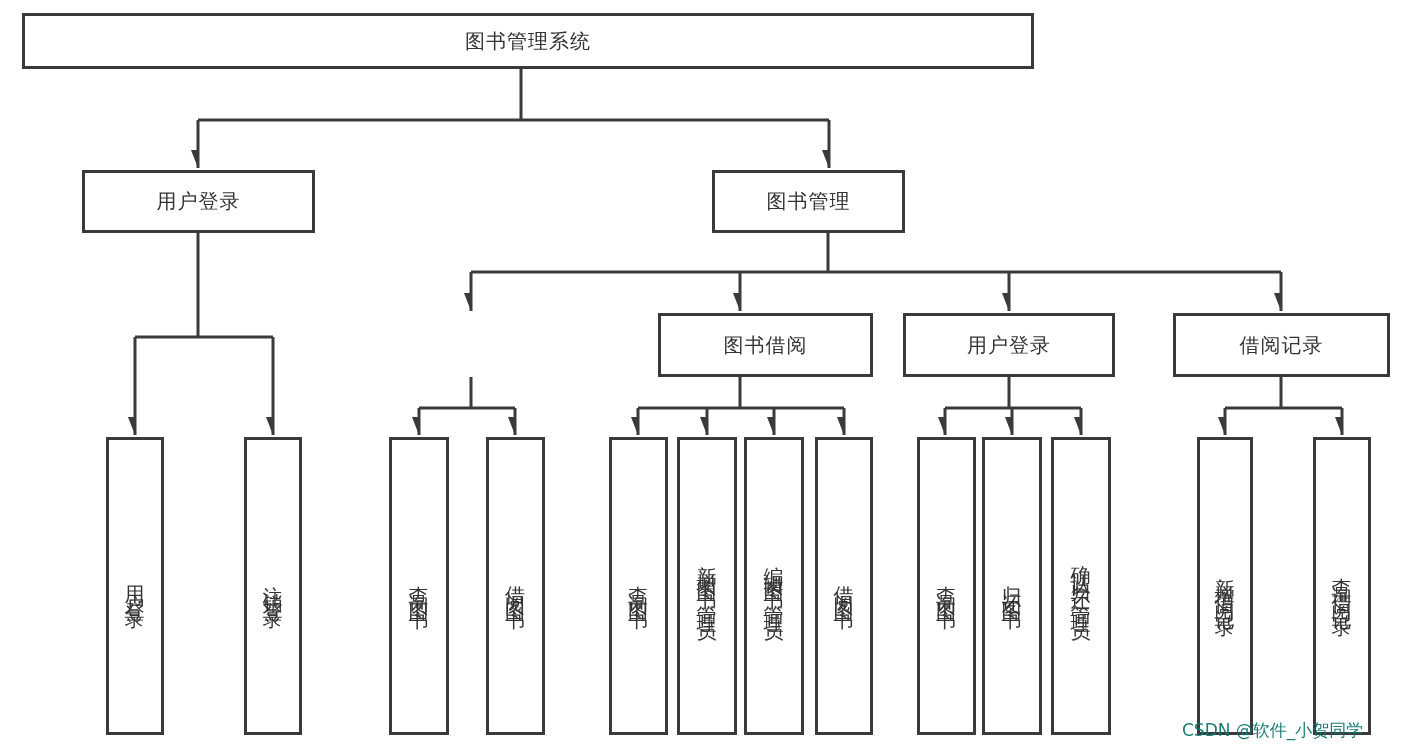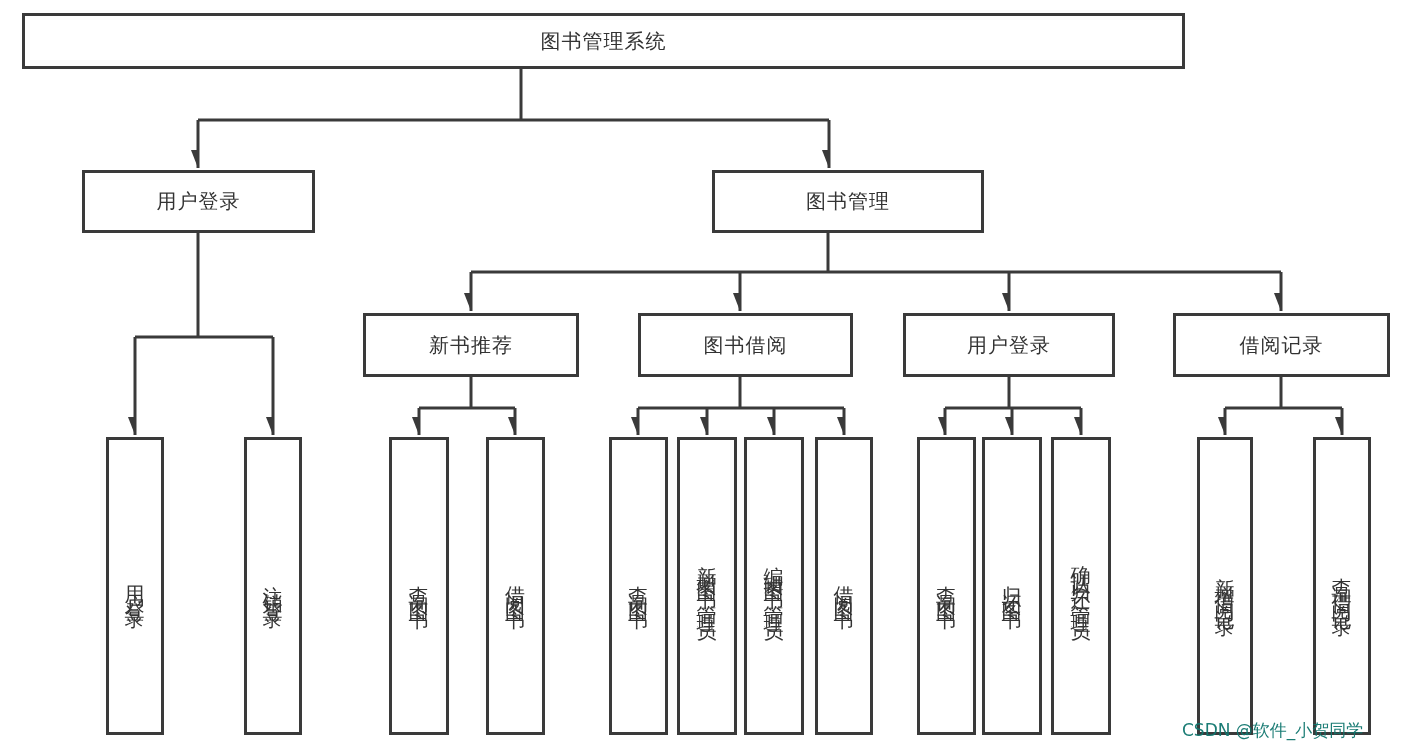--- a/index.html
+++ b/index.html
@@ -39,27 +39,27 @@
   }
   .v-box .v-label {
     writing-mode: vertical-rl;
     text-orientation: mixed;
     font-size: 20px;
     letter-spacing: 8px;
     line-height: 1;
     white-space: nowrap;
   }
   
-  #node-root { left: 22px; top: 13px; width: 1163px; height: 56px; }
+  #node-root { left: 22px; top: 13px; width: 1012px; height: 56px; }
   
   #node-user-login { left: 82px;  top: 170px; width: 233px; height: 63px; }
-  #node-book-mgmt  { left: 712px; top: 170px; width: 272px; height: 63px; }
+  #node-book-mgmt  { left: 712px; top: 170px; width: 193px; height: 63px; }
   
   #node-new-book-recommend { left: 363px;  top: 313px; width: 216px; height: 64px; }
-  #node-book-borrow        { left: 638px;  top: 313px; width: 215px; height: 64px; }
+  #node-book-borrow        { left: 658px;  top: 313px; width: 215px; height: 64px; }
   #node-current-borrow     { left: 903px;  top: 313px; width: 212px; height: 64px; }
   #node-borrow-records     { left: 1173px; top: 313px; width: 217px; height: 64px; }
   
   .leaf { top: 437px; height: 298px; }
   #leaf-user-login          { left: 106px;  width: 58px; }
   #leaf-logout              { left: 244px;  width: 58px; }
   #leaf-query-books-1       { left: 389px;  width: 60px; }
   #leaf-borrow-books-1      { left: 486px;  width: 59px; }
   #leaf-query-books-2       { left: 609px;  width: 59px; }
   #leaf-add-book-admin      { left: 677px;  width: 60px; }
@@ -156,23 +156,20 @@
     <span class="h-label">图书管理系统</span>
   </div>
 
   <div class="box" id="node-user-login">
     <span class="h-label">用户登录</span>
   </div>
   <div class="box" id="node-book-mgmt">
     <span class="h-label">图书管理</span>
   </div>
 
-  <div class="box" id="node-new-book-recommend">
-    <span class="h-label">新书推荐</span>
-  </div>
   <div class="box" id="node-book-borrow">
     <span class="h-label">图书借阅</span>
   </div>
   <div class="box" id="node-current-borrow">
     <span class="h-label">用户登录</span>
   </div>
   <div class="box" id="node-borrow-records">
     <span class="h-label">借阅记录</span>
   </div>
 

